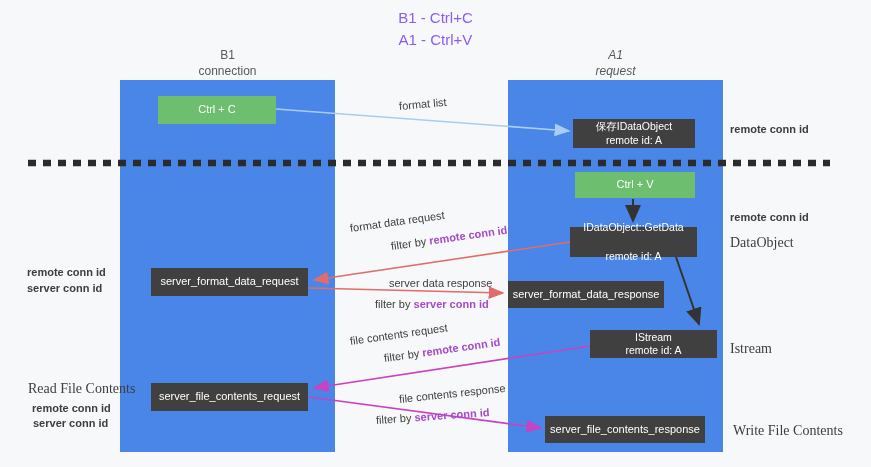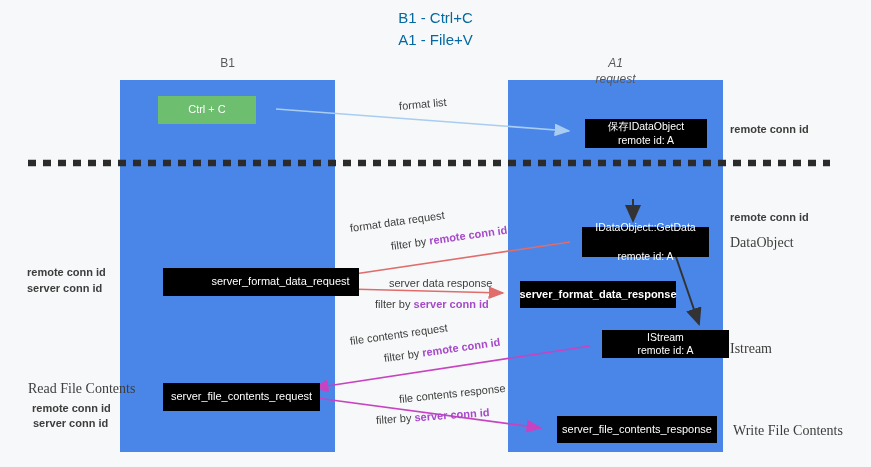--- a/index.html
+++ b/index.html
@@ -8,38 +8,38 @@
     background:#f7f8f9;
   }
   .canvas{
     position:relative;
     width:871px;height:467px;
     background:#f7f8f9;
     overflow:hidden;
   }
   .title{
     position:absolute;left:0;top:7px;width:871px;
-    text-align:center;font-size:15px;color:#0369a1;line-height:1.45;
+    text-align:center;font-size:15px;color:#8b5cf6;line-height:1.45;
     z-index:4;
   }
   .lane-header{
     position:absolute;top:48px;width:215px;text-align:center;
-    font-size:12px;color:#595959;line-height:1.3;z-index:4;margin-top:8px;
+    font-size:12px;color:#595959;line-height:1.3;z-index:4;
   }
   .lane{
     position:absolute;top:80px;width:215px;height:372px;
     background:#4a86e8;z-index:1;
   }
   .overlay{position:absolute;left:0;top:0;z-index:2;}
   .node{
     position:absolute;z-index:3;
     display:flex;flex-direction:column;align-items:center;justify-content:center;
     color:#ffffff;font-size:11px;text-align:center;line-height:1.25;
   }
-  .node.orange{background:#000000;margin-left:12px;}
+  .node.orange{background:#404040;}
   .node.green{background:#6dbe6e;}
   .node .l2{font-size:10.5px;}
   .flow-label{
     position:absolute;z-index:4;font-size:11px;color:#3d3d3d;white-space:nowrap;
     transform-origin:left center;
   }
   .rot8{transform:rotate(-8deg);}
   .rot6{transform:rotate(-6deg);}
   .rot5{transform:rotate(-5deg);}
   .rot4{transform:rotate(-4deg);}
@@ -50,25 +50,26 @@
   }
   .side-label.plain{font-size:14px;font-family:Liberation Serif, serif;}
 </style>
 </head>
 <body>
 
 <div class="canvas">
 
   <div class="title">
     <div>B1 - Ctrl+C</div>
-    <div>A1 - File+V</div>
+    <div>A1 - Ctrl+V</div>
   </div>
 
   <div class="lane-header" style="left:120px;">
     <div>B1</div>
+    <div>connection</div>
   </div>
   <div class="lane-header" style="left:508px;font-style:italic;">
     <div>A1</div>
     <div>request</div>
   </div>
 
   <div class="lane" style="left:120px;"></div>
   <div class="lane" style="left:508px;"></div>
 
   <svg class="overlay" width="871" height="467">
@@ -90,40 +91,43 @@
     <line x1="276" y1="109" x2="569" y2="131" stroke="#a8cdf0" stroke-width="1.6" marker-end="url(#m-blue)"></line>
     <line x1="633" y1="199" x2="633" y2="221" stroke="#333333" stroke-width="2" marker-end="url(#m-black)"></line>
     <line x1="570" y1="242" x2="314" y2="280" stroke="#e06c6c" stroke-width="1.6" marker-end="url(#m-red)"></line>
     <line x1="309" y1="288" x2="503" y2="293" stroke="#e06c6c" stroke-width="1.6" marker-end="url(#m-red)"></line>
     <line x1="676" y1="257" x2="699" y2="324" stroke="#333333" stroke-width="2" marker-end="url(#m-black)"></line>
     <line x1="590" y1="346" x2="314" y2="388" stroke="#c743c1" stroke-width="1.6" marker-end="url(#m-mag)"></line>
     <line x1="309" y1="397" x2="541" y2="428" stroke="#c743c1" stroke-width="1.6" marker-end="url(#m-mag)"></line>
     <line x1="28" y1="163" x2="830" y2="163" stroke="#2b2b2b" stroke-width="6.5" stroke-dasharray="8 7"></line>
   </svg>
 
-  <div class="node green" style="left:158px;top:96px;width:98px;height:28px;">
+  <div class="node green" style="left:158px;top:96px;width:118px;height:28px;">
     <div>Ctrl + C</div>
   </div>
 
   <div class="node orange" style="left:573px;top:119px;width:122px;height:29px;">
     <div class="l2">保存IDataObject</div>
     <div class="l2">remote id: A</div>
   </div>
 
+  <div class="node green" style="left:575px;top:172px;width:120px;height:26px;">
+    <div>Ctrl + V</div>
+  </div>
 
   <div class="node orange" style="left:570px;top:227px;width:127px;height:30px;gap:16px;">
     <div class="l2">IDataObject::GetData</div>
     <div class="l2">remote id: A</div>
   </div>
 
-  <div class="node orange" style="left:151px;top:268px;width:157px;height:28px;padding-left:39px;">
+  <div class="node orange" style="left:151px;top:268px;width:157px;height:28px;">
     <div>server_format_data_request</div>
   </div>
 
-  <div class="node orange" style="left:508px;top:281px;width:156px;height:27px;font-weight:bold;">
+  <div class="node orange" style="left:508px;top:281px;width:156px;height:27px;">
     <div>server_format_data_response</div>
   </div>
 
   <div class="node orange" style="left:590px;top:330px;width:127px;height:28px;">
     <div class="l2">IStream</div>
     <div class="l2">remote id: A</div>
   </div>
 
   <div class="node orange" style="left:545px;top:416px;width:160px;height:27px;">
     <div>server_file_contents_response</div>

